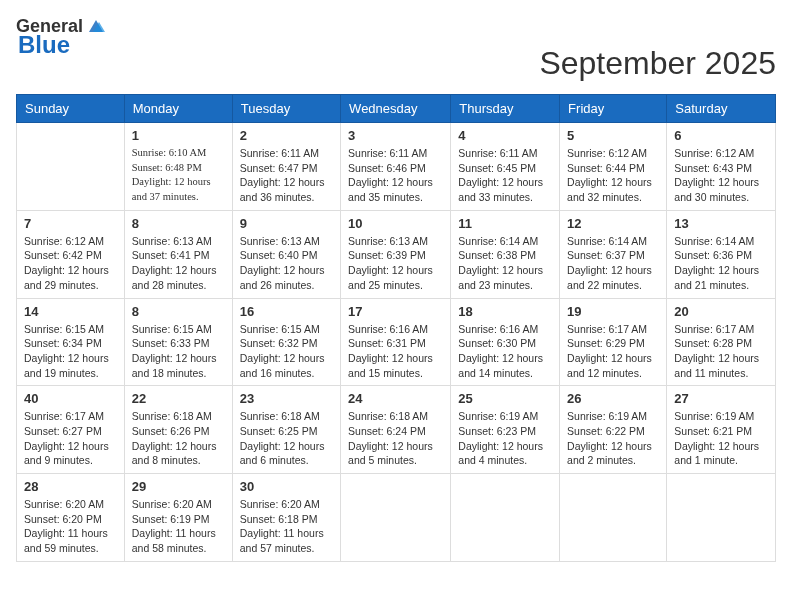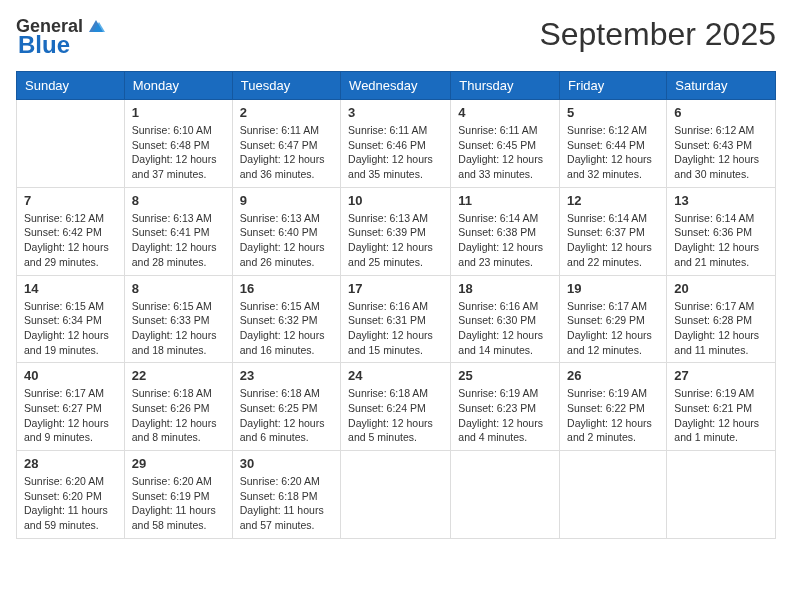--- a/index.html
+++ b/index.html
@@ -16,20 +16,21 @@
       align-items: flex-start;
       margin-bottom: 12px;
     }
     .logo {
       display: flex;
       align-items: flex-end;
       gap: 2px;
     }
     .title-area {
       text-align: right;
+      margin-top: 29px;
     }
     .month-title {
       font-size: 32px;
       font-weight: normal;
       color: #333;
     }
     .location-title {
       font-size: 16px;
       color: #555;
     }
@@ -99,21 +100,21 @@
         <th>Thursday</th>
         <th>Friday</th>
         <th>Saturday</th>
       </tr>
   </thead>
   <tbody id="calendar-body">
   <tr>
         <td></td>
         <td>
           <span class="day-number">1</span>
-          <div class="day-info" style="white-space: pre-line;">Sunrise: 6:10 AM
+          <div class="day-info" style="white-space: pre-line; font-family: Liberation Serif, serif;">Sunrise: 6:10 AM
 Sunset: 6:48 PM
 Daylight: 12 hours
 and 37 minutes.</div>
         </td>
         <td>
           <span class="day-number">2</span>
           <div class="day-info" style="white-space: pre-line;">Sunrise: 6:11 AM
 Sunset: 6:47 PM
 Daylight: 12 hours
 and 36 minutes.</div>

